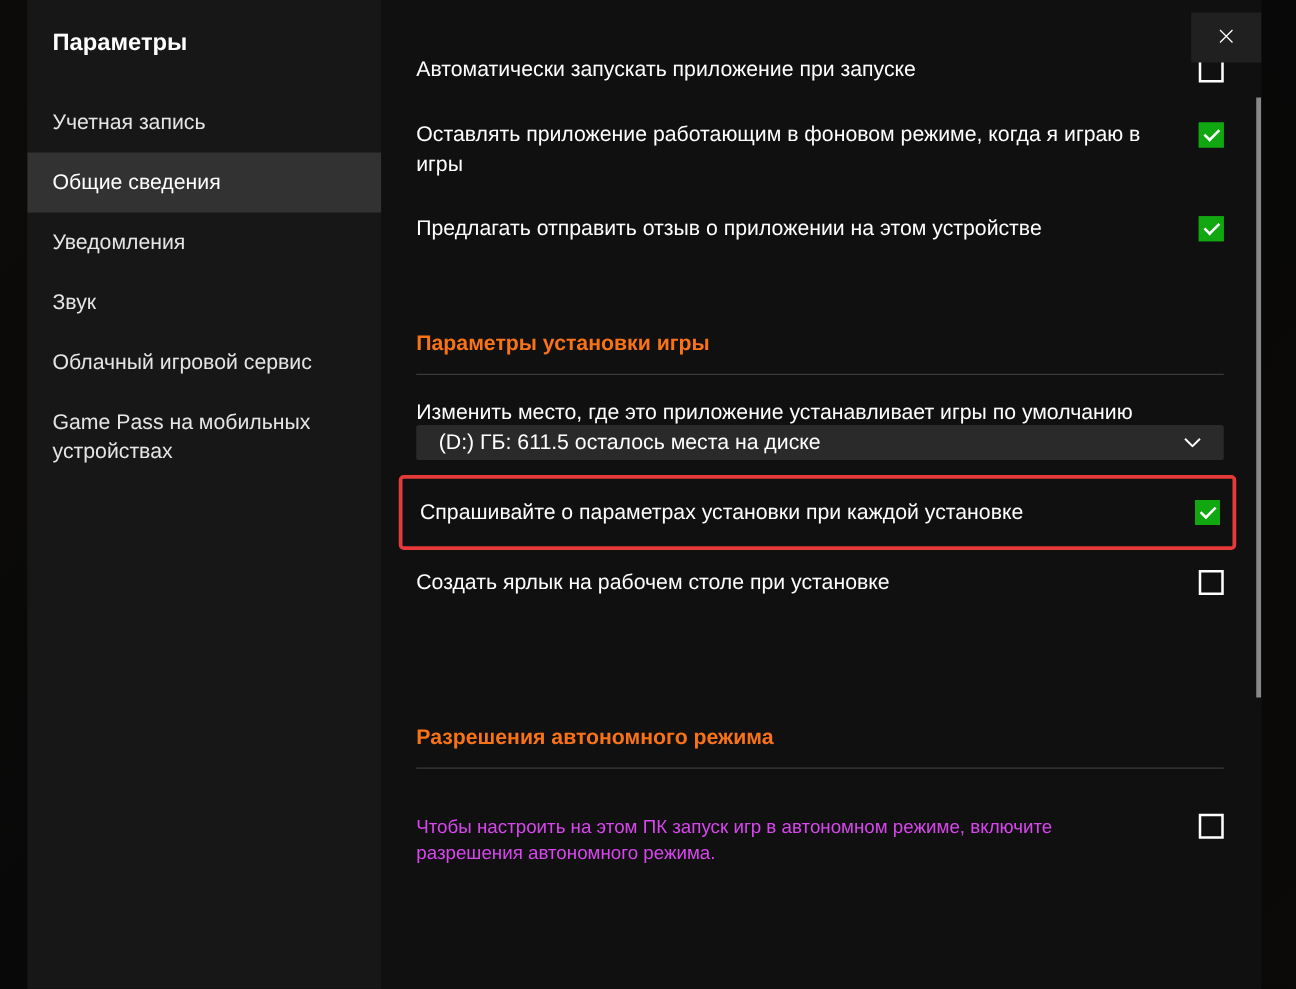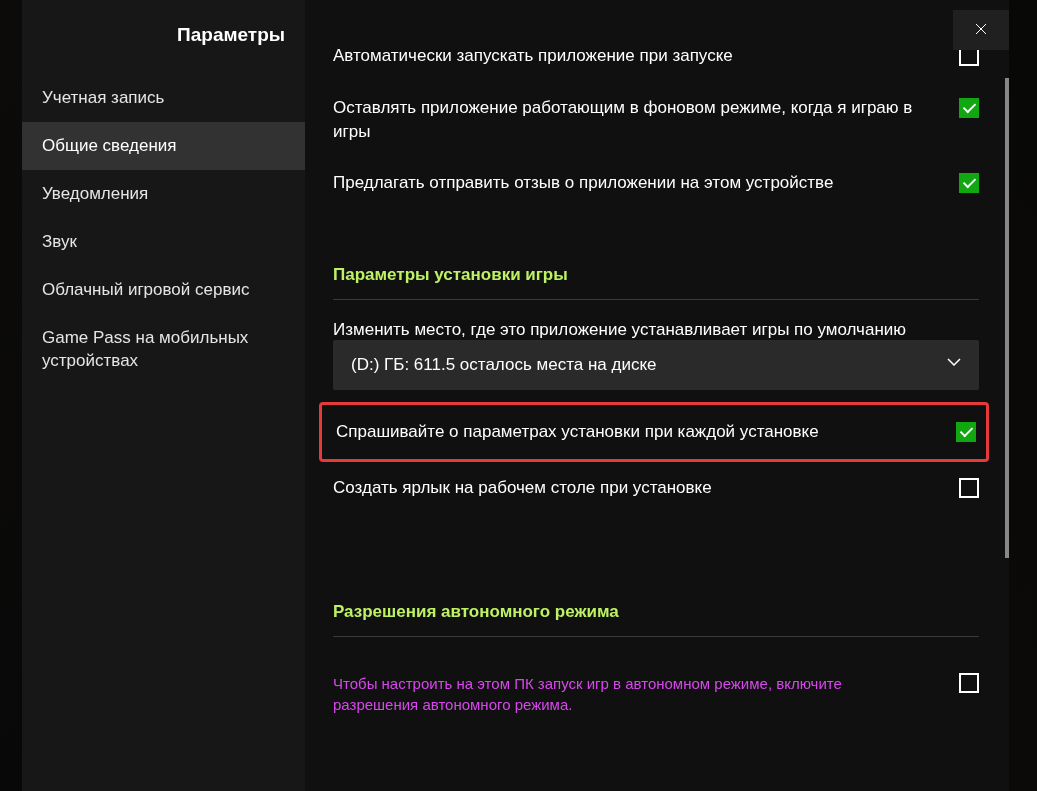--- a/index.html
+++ b/index.html
@@ -44,21 +44,20 @@
   width: 283px;
   background: #171717;
   padding-top: 24px;
   flex-shrink: 0;
 }
 .sidebar-title {
   color: #fff;
   font-size: 19px;
   font-weight: 600;
   padding: 0 20px 28px 20px;
-  text-align: right;
 }
 .sidebar-item {
   color: #e5e5e5;
   font-size: 17px;
   padding: 13px 20px;
   cursor: pointer;
   line-height: 1.3;
 }
 .sidebar-item.active {
   background: #323232;
@@ -109,43 +108,43 @@
 }
 .checkbox.checked::after {
   content: "";
   width: 5px;
   height: 10px;
   border: solid #fff;
   border-width: 0 2px 2px 0;
   transform: rotate(45deg) translate(-1px,-1px);
 }
 .section-header {
-  color: #bef264;
+  color: #f97316;
   font-size: 17px;
   font-weight: 600;
   padding-bottom: 14px;
   border-bottom: 1px solid #3a3a3a;
   margin-top: 48px;
   margin-bottom: 20px;
 }
 .section-header.first {
   margin-top: 56px;
 }
 .section-desc {
   color: #fff;
   font-size: 17px;
 }
 .dropdown {
   background: #2a2a2a;
   border: none;
   color: #fff;
   font-size: 17px;
-  padding: 15px 18px;
-  display: flex;
-  align-items: flex-start;
+  padding: 4px 18px;
+  display: flex;
+  align-items: center;
   justify-content: space-between;
   cursor: pointer;
   border-radius: 2px;
   margin-bottom: 12px;
 }
 .chevron {
   width: 14px;
   height: 14px;
   display: flex;
   align-items: center;

